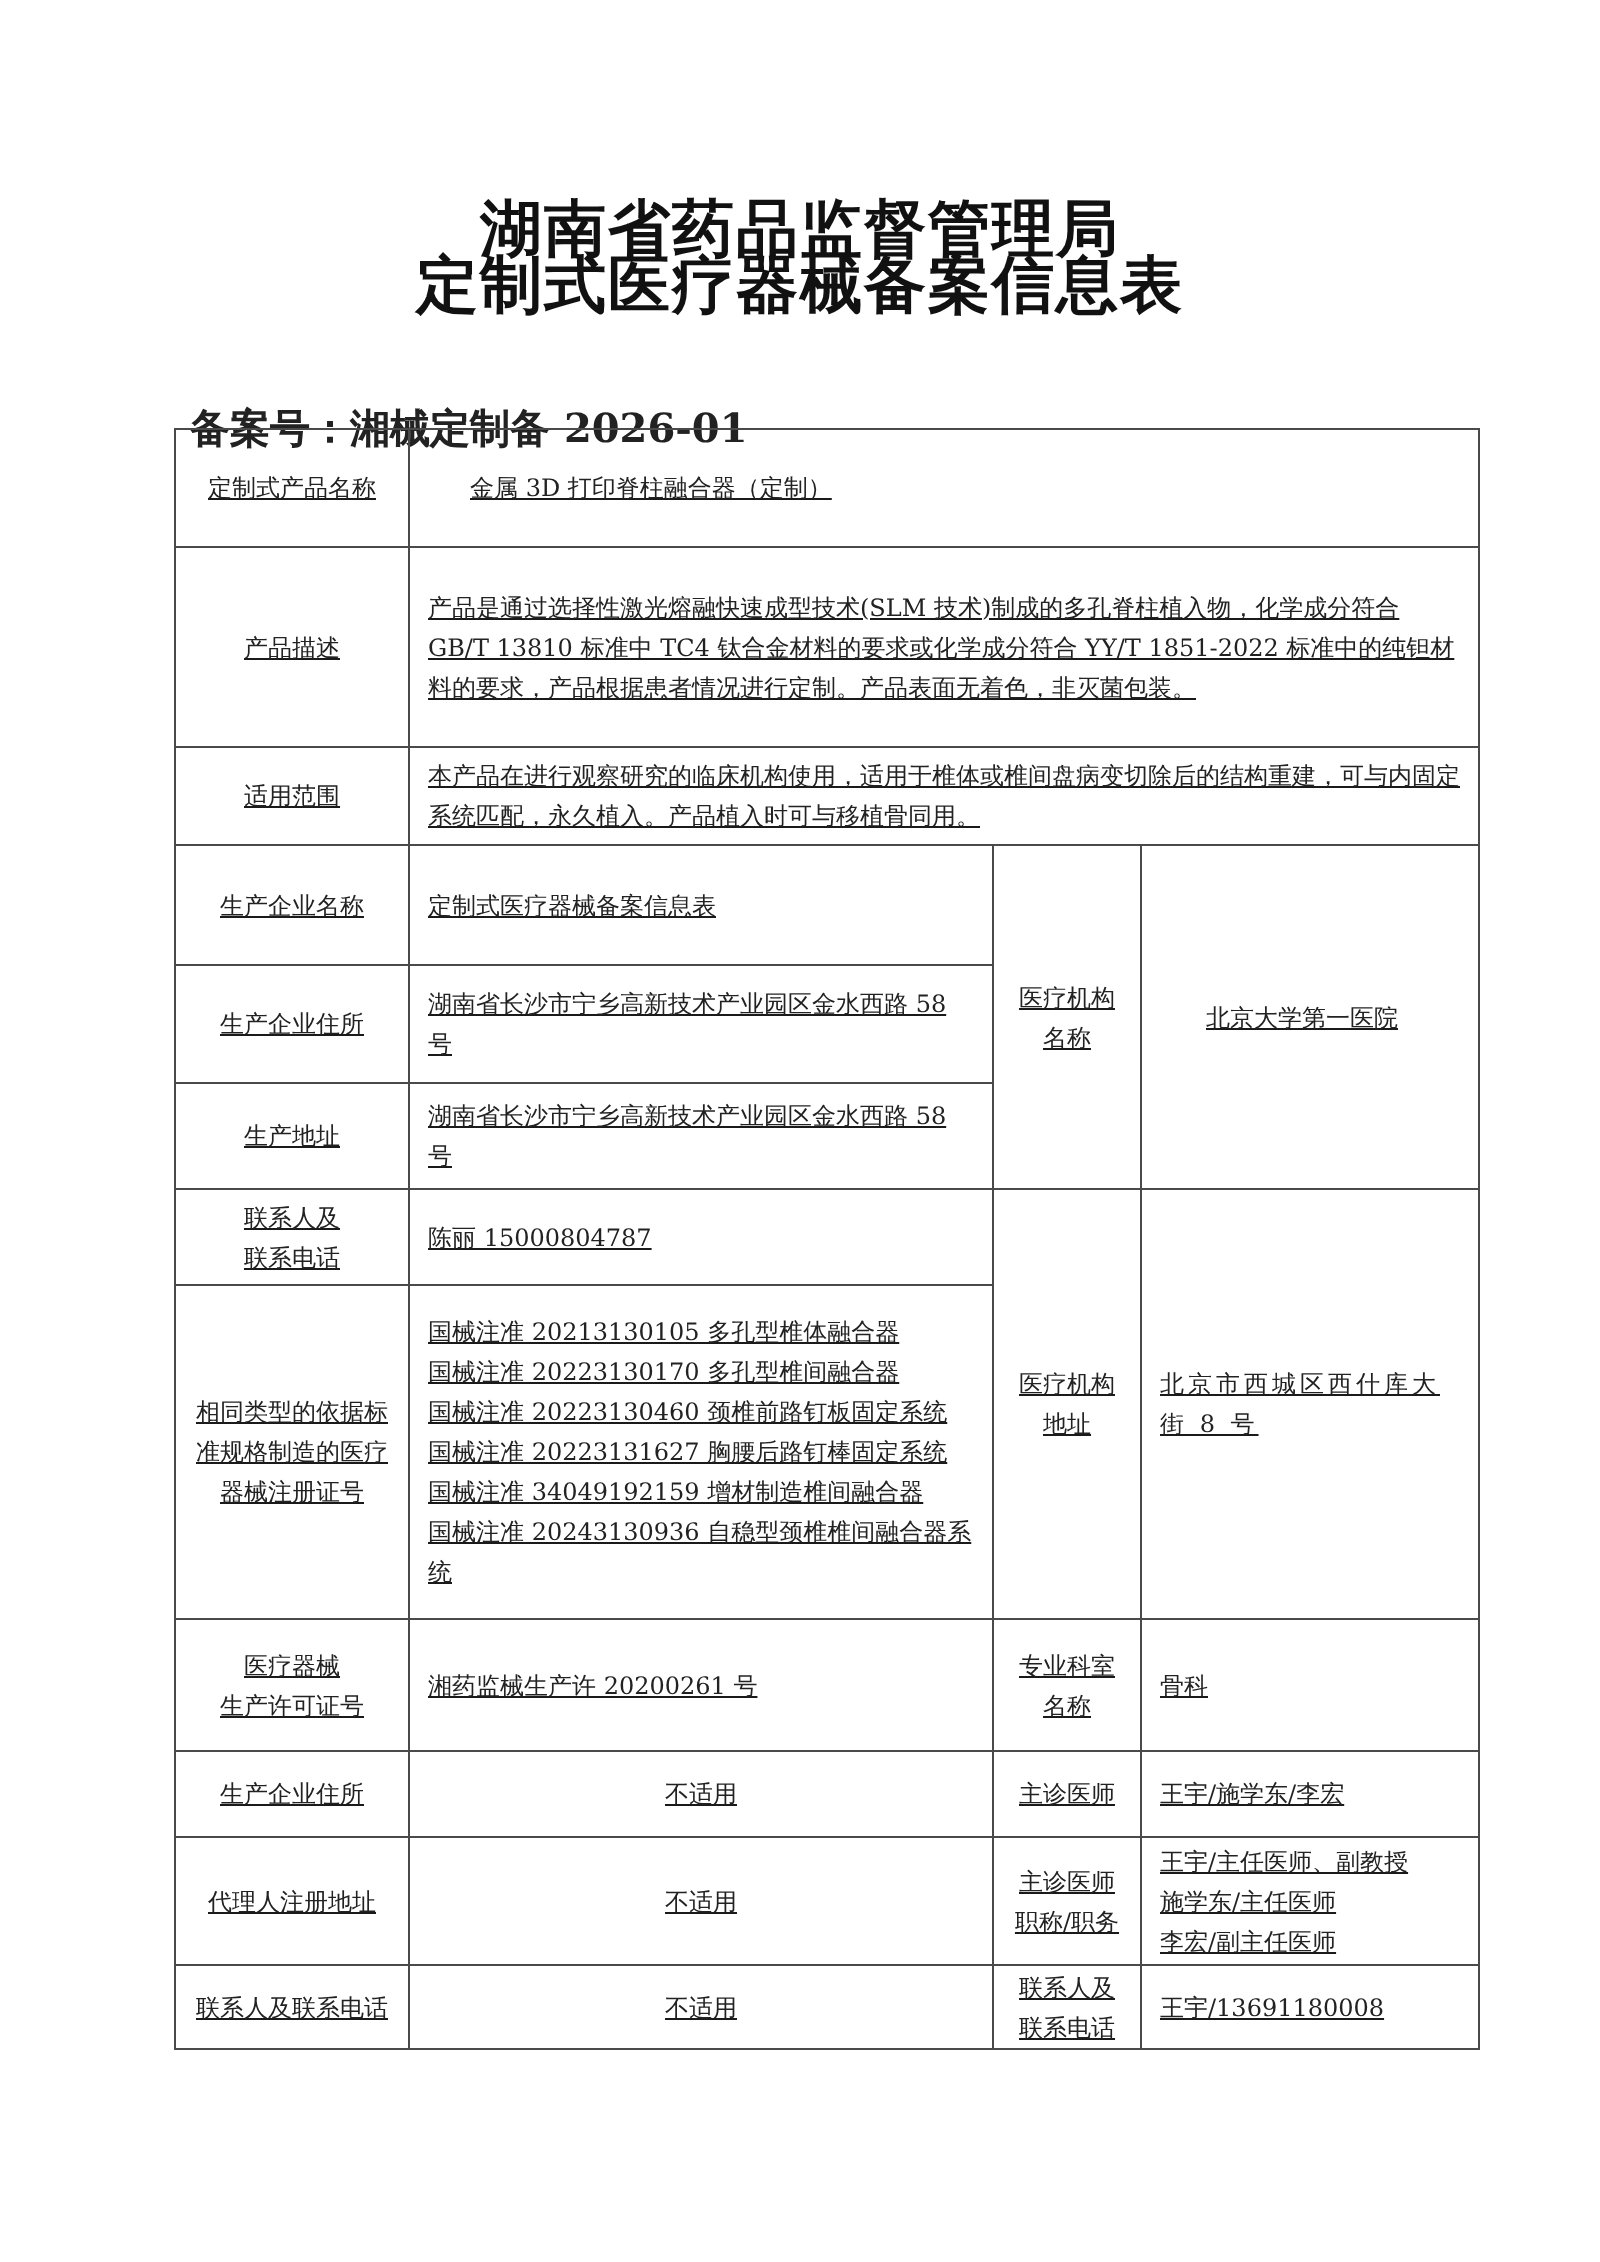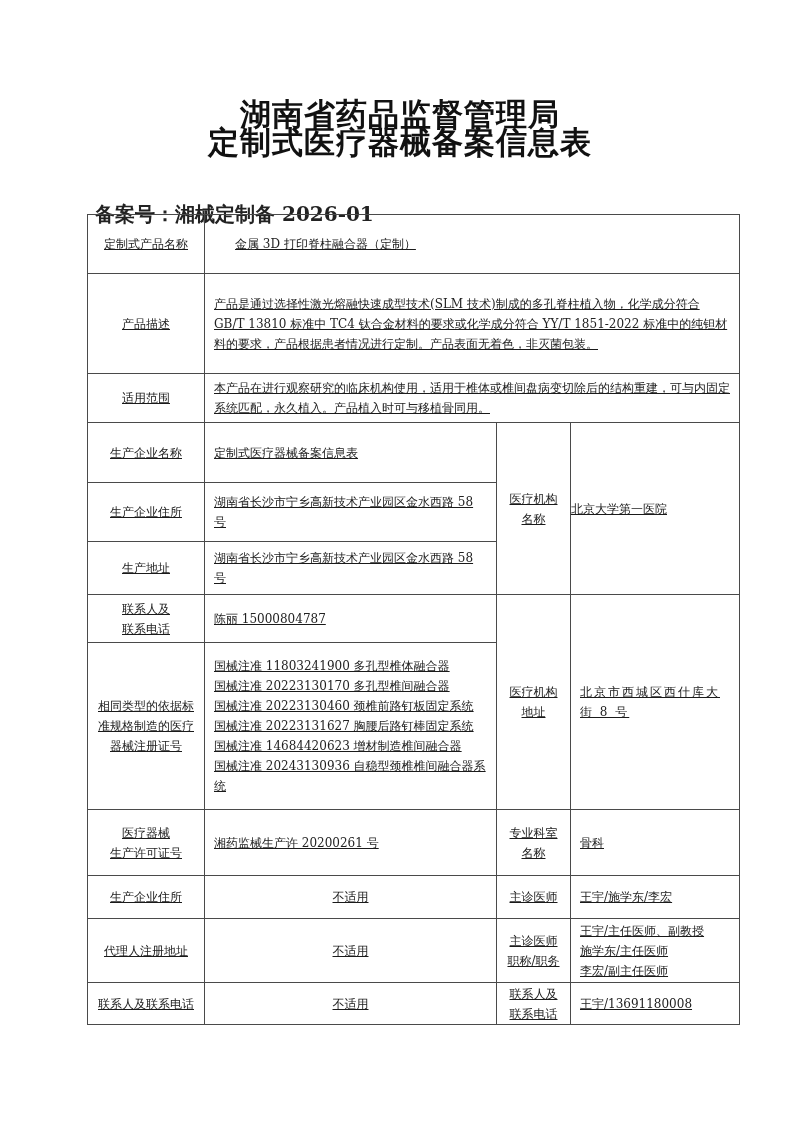--- a/index.html
+++ b/index.html
@@ -43,21 +43,21 @@
     <td colspan="3">产品是通过选择性激光熔融快速成型技术(SLM 技术)制成的多孔脊柱植入物，化学成分符合 GB/T 13810 标准中 TC4 钛合金材料的要求或化学成分符合 YY/T 1851-2022 标准中的纯钽材料的要求，产品根据患者情况进行定制。产品表面无着色，非灭菌包装。</td>
   </tr>
   <tr style="height:49px">
     <td class="lbl">适用范围</td>
     <td colspan="3">本产品在进行观察研究的临床机构使用，适用于椎体或椎间盘病变切除后的结构重建，可与内固定系统匹配，永久植入。产品植入时可与移植骨同用。</td>
   </tr>
   <tr style="height:60px">
     <td class="lbl">生产企业名称</td>
     <td>定制式医疗器械备案信息表</td>
     <td class="lbl" rowspan="3">医疗机构名称</td>
-    <td rowspan="3" style="padding-left:0">北京大学第一医院</td>
+    <td rowspan="3" style="padding-left:32px">北京大学第一医院</td>
   </tr>
   <tr style="height:59px">
     <td class="lbl">生产企业住所</td>
     <td>湖南省长沙市宁乡高新技术产业园区金水西路 58 号</td>
   </tr>
   <tr style="height:53px">
     <td class="lbl">生产地址</td>
     <td>湖南省长沙市宁乡高新技术产业园区金水西路 58 号</td>
   </tr>
   <tr style="height:48px">
@@ -65,25 +65,25 @@
       <span>联系人及</span>
       <span>联系电话</span>
     </td>
     <td>陈丽 15000804787</td>
     <td class="lbl" rowspan="2">医疗机构地址</td>
     <td rowspan="2" class="wide-spacing">北京市西城区西什库大街 8 号</td>
   </tr>
   <tr style="height:167px">
     <td class="lbl">相同类型的依据标准规格制造的医疗器械注册证号</td>
     <td class="multi">
-      <span>国械注准 11803241900 多孔型椎体融合器</span>
+      <span>国械注准 20213130105 多孔型椎体融合器</span>
       <span>国械注准 20223130170 多孔型椎间融合器</span>
       <span>国械注准 20223130460 颈椎前路钉板固定系统</span>
       <span>国械注准 20223131627 胸腰后路钉棒固定系统</span>
-      <span>国械注准 14684420623 增材制造椎间融合器</span>
+      <span>国械注准 34049192159 增材制造椎间融合器</span>
       <span>国械注准 20243130936 自稳型颈椎椎间融合器系统</span>
     </td>
   </tr>
   <tr style="height:66px">
     <td class="lbl multi">
       <span>医疗器械</span>
       <span>生产许可证号</span>
     </td>
     <td>湘药监械生产许 20200261 号</td>
     <td class="lbl">专业科室名称</td>

